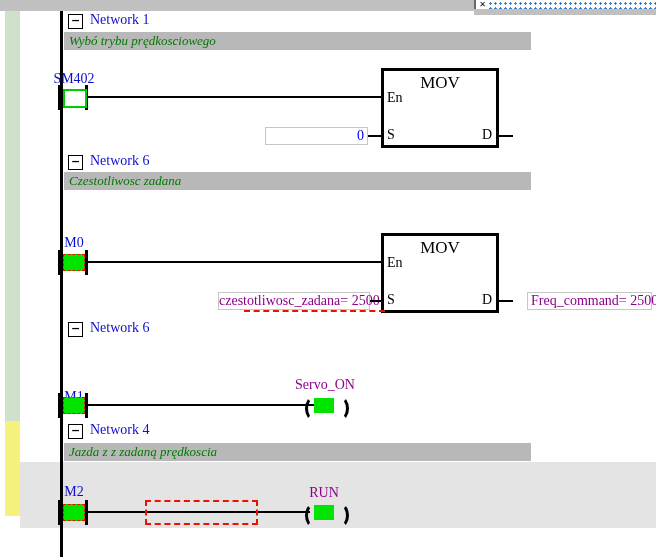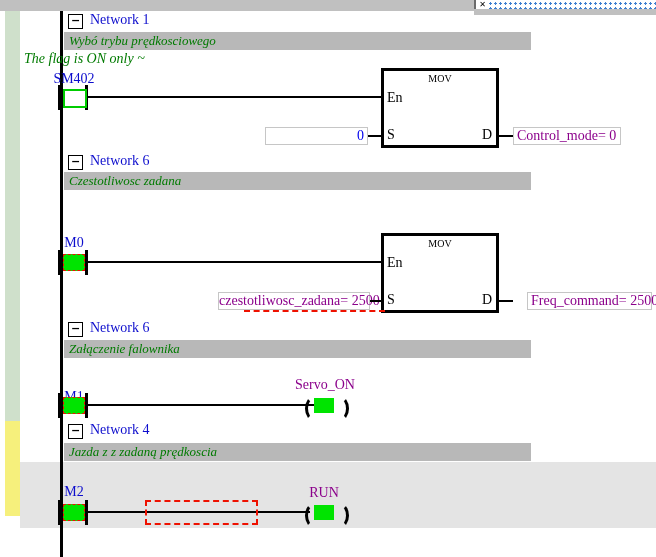--- a/index.html
+++ b/index.html
@@ -35,21 +35,21 @@
   .cbox{position:absolute;width:20px;height:15px;}
   .cbox.off{background:#fff;border:2px solid #00cc00;}
   .cbox.on{background:#00e400;border:1px dashed #ee1100;}
   
   .coil-green{position:absolute;width:20px;height:15px;background:#00e400;}
   .coil-arc{position:absolute;width:12px;height:19px;border:3px solid transparent;border-radius:50%;}
   .coil-arc.l{border-left-color:#000;}
   .coil-arc.r{border-right-color:#000;}
   
   .fblock{position:absolute;left:381px;width:118px;height:80px;background:#fff;border:3px solid #000;box-sizing:border-box;}
-  .fb-title{position:absolute;top:2px;left:0;width:100%;text-align:center;color:#000;font-size:10px;}
+  .fb-title{position:absolute;top:2px;left:0;width:100%;text-align:center;color:#000;font-size:17px;}
   .fb-en{position:absolute;left:3px;top:19px;color:#000;font-size:14px;}
   .fb-s{position:absolute;left:3px;bottom:2px;color:#000;font-size:14px;}
   .fb-d{position:absolute;right:4px;bottom:2px;color:#000;font-size:14px;}
   
   .opbox{position:absolute;height:18px;background:#fff;border:1px solid #c6c6c6;
          box-sizing:border-box;font-size:14px;line-height:16px;white-space:nowrap;overflow:visible;}
   .opbox.rt{text-align:right;padding-right:3px;}
   .opbox.lt{text-align:left;padding-left:3px;}
   .op-blue{color:#0000ee;}
   .op-purple{color:#8b008b;}
@@ -68,39 +68,37 @@
   <div class="topstrip-r"></div>
 
   <div class="gutter-green"></div>
   <div class="gutter-yellow"></div>
   <div class="net4-bg"></div>
   <div class="rail"></div>
 
   <div class="minusbox" style="left:68px;top:14px;">−</div>
   <div class="nettitle" style="top:12px;">Network 1</div>
   <div class="cbar-comment" style="top:32px;height:18px;">Wybó trybu prędkosciowego</div>
-  <div class="freecomment" style="left:24px;top:51px;">The flag is ON only ~</div>
 
   <div class="devlabel" style="left:46px;top:71px;width:56px;">SM402</div>
   <div class="rung" style="left:62px;top:96px;width:319px;"></div>
   <div class="cbar" style="left:58px;top:85px;"></div>
   <div class="cbar" style="left:85px;top:85px;"></div>
   <div class="cbox off" style="left:63px;top:89px;"></div>
 
   <div class="fblock" style="top:68px;">
     <div class="fb-title">MOV</div>
     <div class="fb-en">En</div>
     <div class="fb-s">S</div>
     <div class="fb-d">D</div>
   </div>
 
   <div class="opbox rt op-blue" style="left:265px;top:127px;width:103px;">0</div>
   <div class="wire" style="left:368px;top:135px;width:13px;"></div>
   <div class="wire" style="left:499px;top:135px;width:14px;"></div>
-  <div class="opbox lt op-purple" style="left:513px;top:127px;width:108px;">Control_mode= 0</div>
 
   <div class="minusbox" style="left:68px;top:155px;">−</div>
   <div class="nettitle" style="top:153px;">Network 6</div>
   <div class="cbar-comment" style="top:172px;height:18px;">Czestotliwosc zadana</div>
 
   <div class="devlabel" style="left:46px;top:235px;width:56px;">M0</div>
   <div class="rung" style="left:62px;top:261px;width:319px;"></div>
   <div class="cbar" style="left:58px;top:250px;"></div>
   <div class="cbar" style="left:85px;top:250px;"></div>
   <div class="cbox on" style="left:63px;top:254px;"></div>
@@ -113,21 +111,20 @@
   </div>
 
   <div class="opbox rt op-purple" style="left:218px;top:292px;width:152px;">czestotliwosc_zadana= 2500</div>
   <div class="redline" style="left:244px;top:310px;width:141px;"></div>
   <div class="wire" style="left:370px;top:300px;width:11px;"></div>
   <div class="wire" style="left:499px;top:300px;width:14px;"></div>
   <div class="opbox lt op-purple" style="left:527px;top:292px;width:125px;">Freq_command= 2500</div>
 
   <div class="minusbox" style="left:68px;top:322px;">−</div>
   <div class="nettitle" style="top:320px;">Network 6</div>
-  <div class="cbar-comment" style="top:340px;height:18px;">Załączenie falownika</div>
 
   <div class="devlabel" style="left:46px;top:377px;width:56px;margin-top:12px;">M1</div>
   <div class="rung" style="left:62px;top:404px;width:252px;"></div>
   <div class="cbar" style="left:58px;top:393px;"></div>
   <div class="cbar" style="left:85px;top:393px;"></div>
   <div class="cbox on" style="left:63px;top:397px;"></div>
 
   <div class="coillabel" style="left:290px;top:377px;width:70px;">Servo_ON</div>
   <div class="coil-green" style="left:314px;top:398px;"></div>
   <div class="coil-arc l" style="left:305px;top:396px;"></div>

